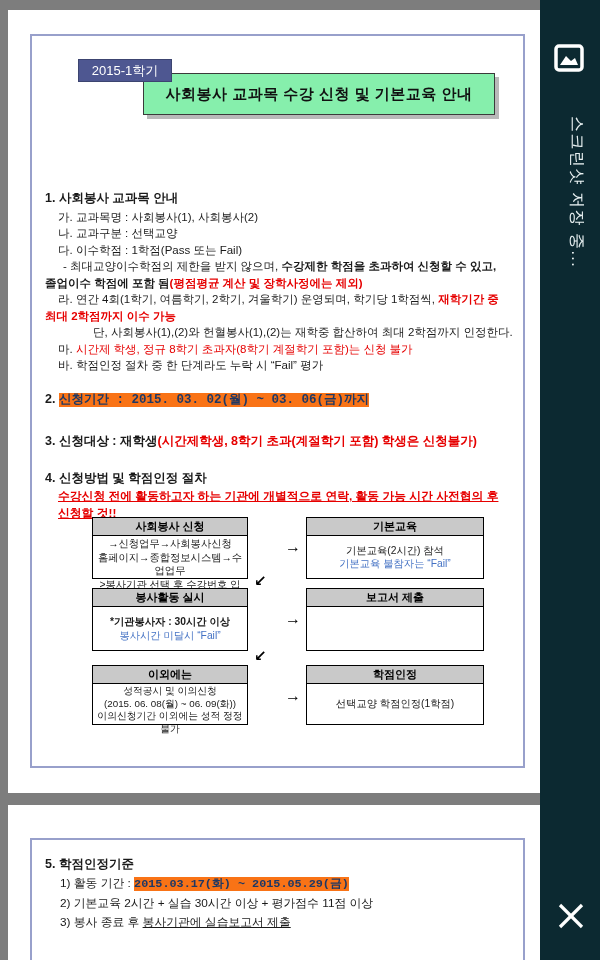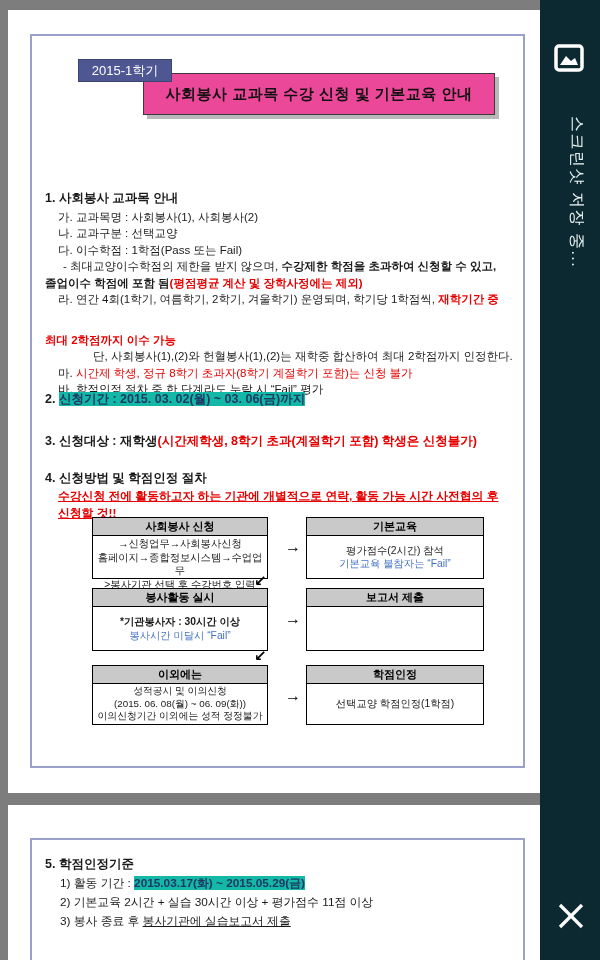--- a/index.html
+++ b/index.html
@@ -10,49 +10,49 @@
   .page1 { top:10px; height:783px; }
   .page2 { top:805px; height:155px; }
   .frame { position:absolute; border:2px solid #98a0cb; }
   .frame1 { left:22px; top:24px; width:495px; height:734px; }
   .frame2 { left:22px; top:33px; width:495px; height:300px; }
 
   .badge { position:absolute; left:70px; top:49px; width:94px; height:23px;
            background:#4e5791; border:1px solid #3c4470; color:#fff; font-size:13px;
            display:flex; align-items:center; justify-content:center; z-index:3; }
   .title-box { position:absolute; left:135px; top:63px; width:352px; height:42px;
-           background:#ec4899; border:1px solid #3a3a3a; box-shadow:4px 4px 0 #b9b9b9;
+           background:#86efac; border:1px solid #3a3a3a; box-shadow:4px 4px 0 #b9b9b9;
            display:flex; align-items:center; justify-content:center; z-index:2; }
   .title-box span { font-size:15px; font-weight:bold; color:#111; letter-spacing:0.5px; }
 
   .txt { position:absolute; color:#1a1a1a; }
   .s1 { left:37px; top:180px; width:472px; font-size:11.5px; line-height:16.5px; }
   .s1 .h { font-size:12.5px; font-weight:bold; margin-bottom:2px; }
   .ind1 { padding-left:13px; }
   .ind2 { padding-left:18px; }
   .ind3 { padding-left:48px; }
   .bold { font-weight:bold; }
   .red { color:#e60000; }
-  .redb { color:#e60000; font-weight:bold;margin-top:24px; }
+  .redb { color:#e60000; font-weight:bold; }
   .navy { color:#1f3864; }
-  .hl { background:#14b8a6; }
+  .hl { background:#f97316;font-family:Liberation Mono, monospace; }
 
   .secline { left:37px; width:480px; font-size:12.5px; font-weight:bold; }
   .sec2 { top:381px; }
   .sec3 { top:423px; }
   .sec4 { top:460px; }
   .warn { left:50px; top:478px; width:460px; font-size:11.8px; line-height:17px;
           color:#e60000; font-weight:bold; text-decoration:underline; }
 
   .fbox { position:absolute; border:1.5px solid #000; background:#fff; display:flex; flex-direction:column; }
   .fbox .bh { background:#c9c9c9; border-bottom:1.5px solid #000; font-weight:bold;
               font-size:11px; text-align:center; padding:1px 0; color:#000; }
   .fbox .bb { flex:1; display:flex; flex-direction:column; justify-content:center;
               text-align:center; font-size:10.3px; line-height:13.5px; color:#1a1a1a; padding:1px 2px; }
-  .colL { left:84px; width:176px; }
+  .colL { left:84px; width:156px; }
   .colR { left:298px; width:178px; }
   .row1 { top:507px; height:62px; }
   .row2 { top:578px; height:63px; }
   .row3 { top:655px; height:60px; }
   .blue { color:#4472c4; }
   .arrow { position:absolute; font-size:16px; font-weight:bold; color:#000; }
   .diag { position:absolute; font-size:15px; font-weight:bold; color:#000; }
 
   .s5 { left:37px; top:50px; width:480px; font-size:11.8px; line-height:19px; }
   .s5 .h { font-size:12.5px; font-weight:bold; }
@@ -121,21 +121,21 @@
       <div class="bh">사회봉사 신청</div>
       <div class="bb">
         <div>→신청업무→사회봉사신청</div>
         <div>홈페이지→종합정보시스템→수업업무</div>
         <div>&gt;봉사기관 선택 후 수강번호 입력</div>
       </div>
     </div>
     <div class="fbox colR row1">
       <div class="bh">기본교육</div>
       <div class="bb">
-        <div>평가점수(2시간) 참석</div>
+        <div>기본교육(2시간) 참석</div>
         <div class="blue">기본교육 불참자는 “Fail”</div>
       </div>
     </div>
     <span class="arrow" style="left:277px; top:528px;">→</span>
     <span class="diag" style="left:246px; top:562px;">↙</span>
 
     <div class="fbox colL row2">
       <div class="bh">봉사활동 실시</div>
       <div class="bb">
         <div class="bold">*기관봉사자 : 30시간 이상</div>

